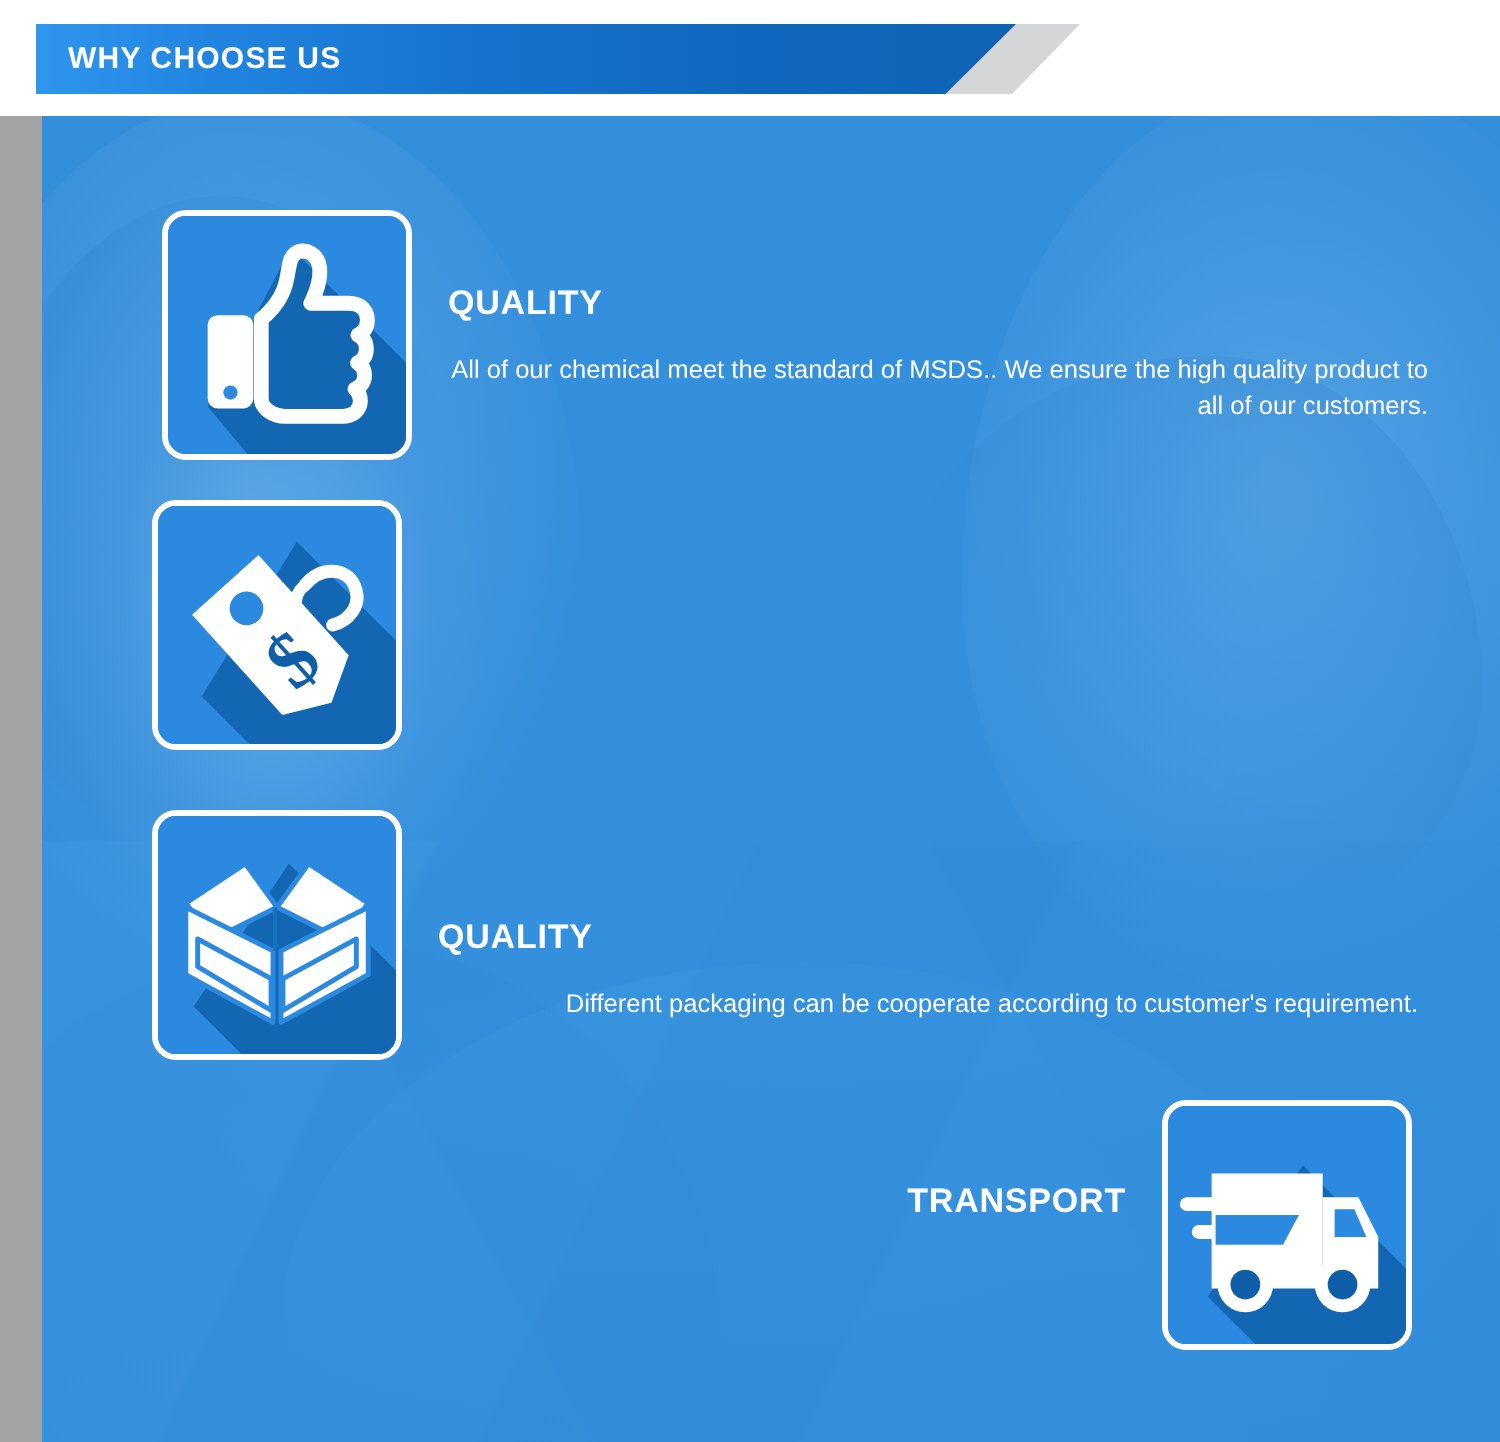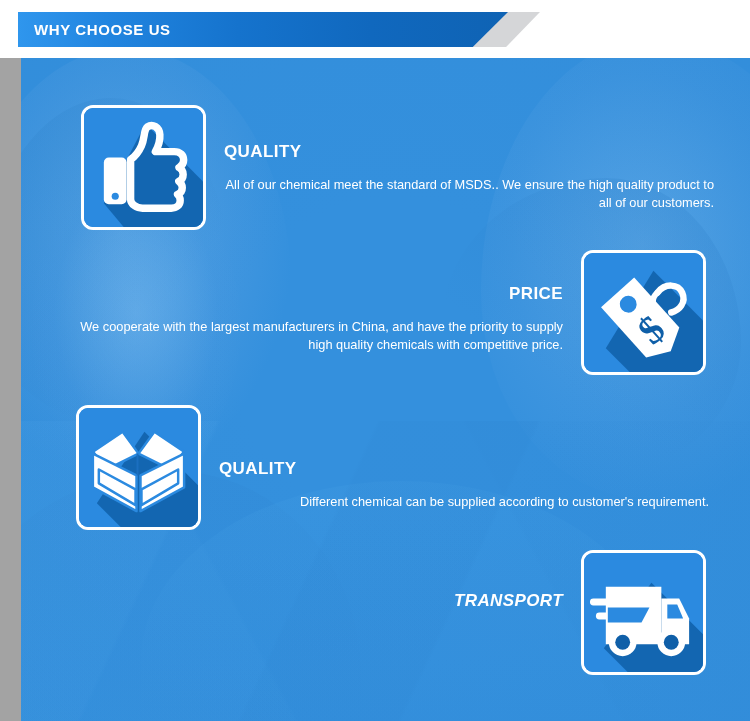--- a/index.html
+++ b/index.html
@@ -132,21 +132,21 @@
 
   
   .row {
     position: absolute;
     display: flex;
     align-items: flex-start;
   }
   .row-quality   { left: 60px;  top: 47px;  }
   .row-price     { left: 55px;  top: 192px; }
   .row-package   { left: 55px;  top: 347px; }
-  .row-transport { left: 55px;  top: 492px; font-style: italic; }
+  .row-transport { left: 55px;  top: 492px; }
 
   .row.right-side { flex-direction: row-reverse; }
 
   
   .icon-box {
     position: relative;
     width: 125px;
     height: 125px;
     flex: 0 0 125px;
     border: 3px solid #ffffff;
@@ -243,24 +243,20 @@
               <circle cx="55.5" cy="44" r="8.5" fill="#2b8ae0"></circle>
               <g fill="#0f5fa8" transform="translate(0,6)">
                 <text x="55.5" y="86" font-family="'Liberation Serif', serif" font-size="40" font-weight="bold" text-anchor="middle">$</text>
               </g>
             </g>
             <path d="M74 40 C82 30 95 31 99 40 C103.5 50 96 58 88 60" fill="none" stroke="#ffffff" stroke-width="6.5" stroke-linecap="round"></path>
             <path d="M74 40 C68 45 68 53 74 57" fill="none" stroke="#ffffff" stroke-width="6" stroke-linecap="round"></path>
           </svg>
         </div>
       </div>
-      <div class="text-block right-text">
-        <div class="sec-title">PRICE</div>
-        <div class="sec-desc">We cooperate with the largest manufacturers in China, and have the priority to supply high quality chemicals with competitive price.</div>
-      </div>
     </div>
 
     <div class="row row-package">
       <div class="icon-box">
         <div class="glyph">
           <svg viewBox="0 0 120 120" xmlns="http://www.w3.org/2000/svg">
             <rect width="120" height="120" fill="#2b8ae0"></rect>
             <path d="M66 24 L120 78 L120 120 L42 120 L18 96 Z" fill="#0f5fa8" opacity="0.85"></path>
             <g fill="#ffffff" stroke="#2b8ae0" stroke-width="2.5" stroke-linejoin="round">
 
@@ -277,21 +273,21 @@
               <path d="M100 62 L63 82 L63 98 L100 76 Z" fill="#ffffff"></path>
             </g>
             <g fill="#1b6fc0">
               <path d="M58 46 L60 46 L60 68 L58 68 Z"></path>
             </g>
           </svg>
         </div>
       </div>
       <div class="text-block left-text">
         <div class="sec-title">QUALITY</div>
-        <div class="sec-desc">Different chemical can be supplied according to customer's requirement.</div>
+        <div class="sec-desc">Different packaging can be cooperate according to customer's requirement.</div>
       </div>
     </div>
 
     <div class="row row-transport right-side">
       <div class="icon-box">
         <div class="glyph">
           <svg viewBox="0 0 120 120" xmlns="http://www.w3.org/2000/svg">
             <rect width="120" height="120" fill="#2b8ae0"></rect>
             <path d="M68 30 L120 82 L120 120 L44 120 L20 96 Z" fill="#0f5fa8" opacity="0.85"></path>
             <g fill="#ffffff">

